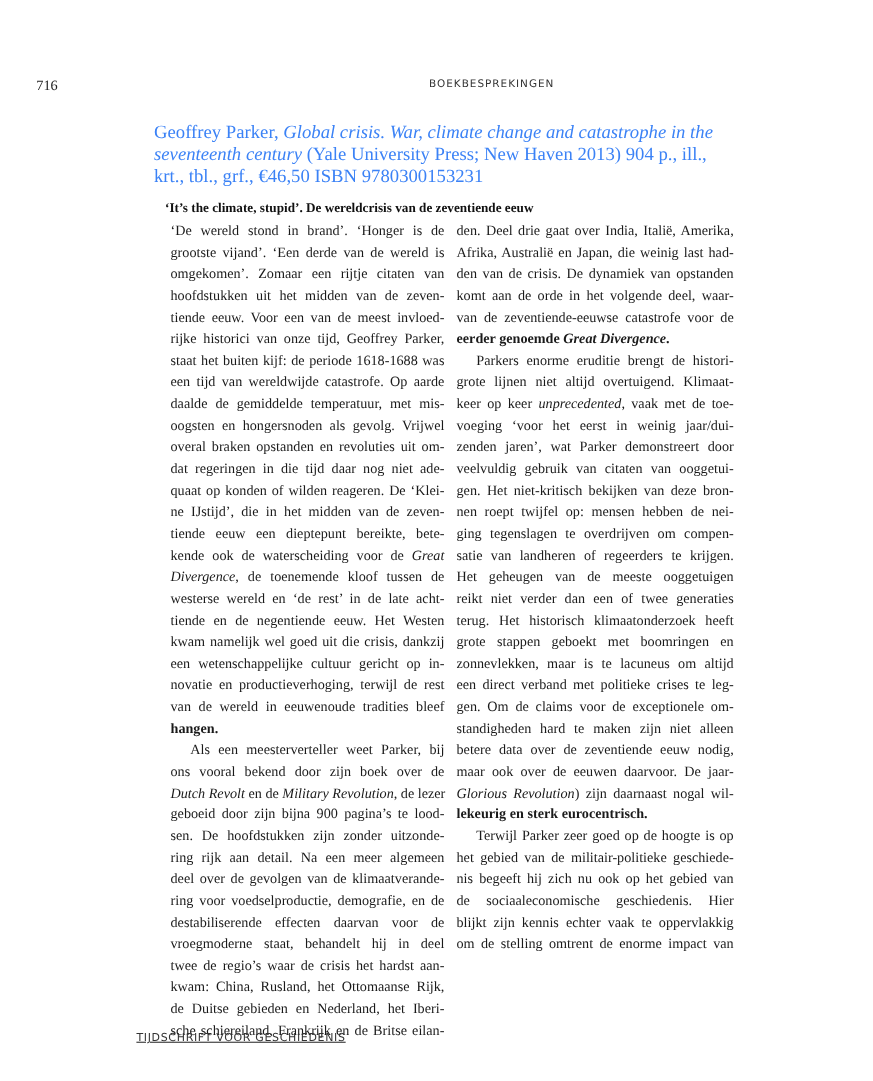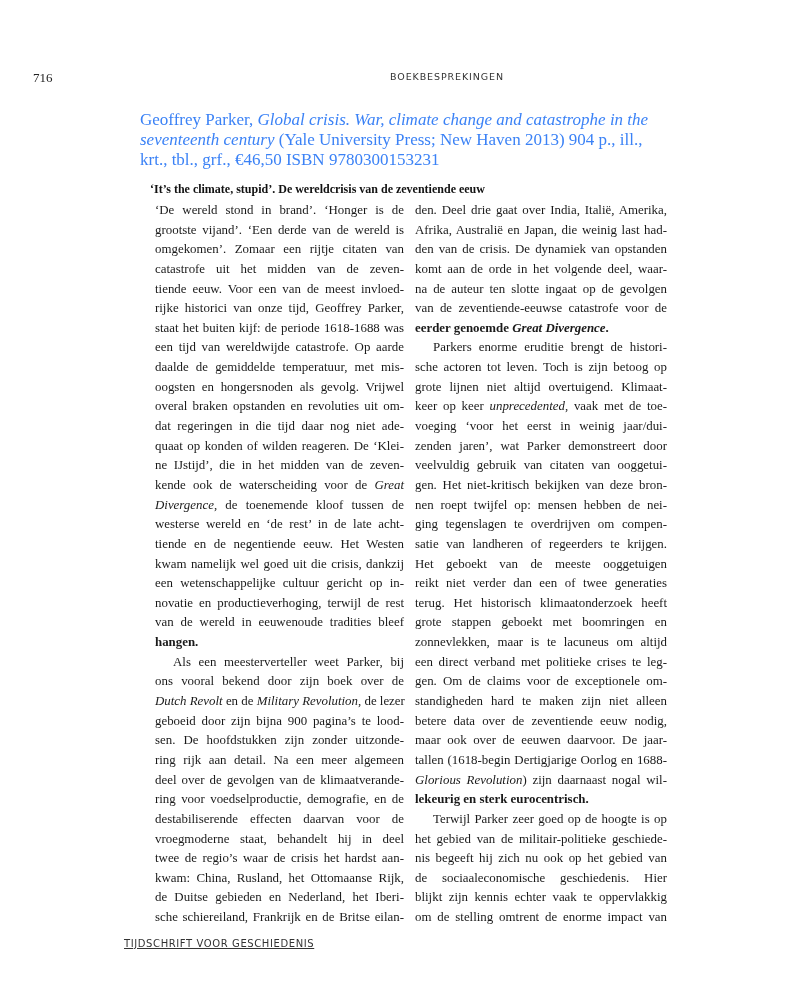--- a/index.html
+++ b/index.html
@@ -28,31 +28,32 @@
 </div>
 
 <div class="citation"><span>Geoffrey Parker, </span><i>Global crisis. War, climate change and catastrophe in the seventeenth century</i><span> (Yale University Press; New Haven 2013) 904 p., ill., krt., tbl., grf., €46,50 ISBN 9780300153231</span></div>
 
 <h2 class="review-title">‘It’s the climate, stupid’. De wereldcrisis van de zeventiende eeuw</h2>
 
 <div class="column col-left">
     <span class="line">‘De wereld stond in brand’. ‘Honger is de</span>
     <span class="line">grootste vijand’. ‘Een derde van de wereld is</span>
     <span class="line">omgekomen’. Zomaar een rijtje citaten van</span>
-    <span class="line">catastrofe uit het midden van de zeven-</span>
+    <span class="line">hoofdstukken uit het midden van de zeven-</span>
     <span class="line">tiende eeuw. Voor een van de meest invloed-</span>
     <span class="line">rijke historici van onze tijd, Geoffrey Parker,</span>
     <span class="line">staat het buiten kijf: de periode 1618-1688 was</span>
     <span class="line">een tijd van wereldwijde catastrofe. Op aarde</span>
     <span class="line">daalde de gemiddelde temperatuur, met mis-</span>
     <span class="line">oogsten en hongersnoden als gevolg. Vrijwel</span>
     <span class="line">overal braken opstanden en revoluties uit om-</span>
     <span class="line">dat regeringen in die tijd daar nog niet ade-</span>
     <span class="line">quaat op konden of wilden reageren. De ‘Klei-</span>
     <span class="line">ne IJstijd’, die in het midden van de zeven-</span>
+    <span class="line">tiende eeuw een dieptepunt bereikte, bete-</span>
     <span class="line">kende ook de waterscheiding voor de <i>Great</i></span>
     <span class="line"><i>Divergence</i>, de toenemende kloof tussen de</span>
     <span class="line">westerse wereld en ‘de rest’ in de late acht-</span>
     <span class="line">tiende en de negentiende eeuw. Het Westen</span>
     <span class="line">kwam namelijk wel goed uit die crisis, dankzij</span>
     <span class="line">een wetenschappelijke cultuur gericht op in-</span>
     <span class="line">novatie en productieverhoging, terwijl de rest</span>
     <span class="line">van de wereld in eeuwenoude tradities bleef</span>
     <span class="line last">hangen.</span>
     <span class="line indent">Als een meesterverteller weet Parker, bij</span>
@@ -68,45 +69,42 @@
     <span class="line">twee de regio’s waar de crisis het hardst aan-</span>
     <span class="line">kwam: China, Rusland, het Ottomaanse Rijk,</span>
     <span class="line">de Duitse gebieden en Nederland, het Iberi-</span>
     <span class="line">sche schiereiland, Frankrijk en de Britse eilan-</span>
   </div>
 <div class="column col-right">
     <span class="line">den. Deel drie gaat over India, Italië, Amerika,</span>
     <span class="line">Afrika, Australië en Japan, die weinig last had-</span>
     <span class="line">den van de crisis. De dynamiek van opstanden</span>
     <span class="line">komt aan de orde in het volgende deel, waar-</span>
-    <span class="line">na de auteur ten slotte ingaat op de gevolgen</span>
     <span class="line">van de zeventiende-eeuwse catastrofe voor de</span>
     <span class="line last">eerder genoemde <i>Great Divergence</i>.</span>
     <span class="line indent">Parkers enorme eruditie brengt de histori-</span>
-    <span class="line">sche actoren tot leven. Toch is zijn betoog op</span>
     <span class="line">grote lijnen niet altijd overtuigend. Klimaat-</span>
     <span class="line">keer op keer <i>unprecedented</i>, vaak met de toe-</span>
     <span class="line">voeging ‘voor het eerst in weinig jaar/dui-</span>
     <span class="line">zenden jaren’, wat Parker demonstreert door</span>
     <span class="line">veelvuldig gebruik van citaten van ooggetui-</span>
     <span class="line">gen. Het niet-kritisch bekijken van deze bron-</span>
     <span class="line">nen roept twijfel op: mensen hebben de nei-</span>
     <span class="line">ging tegenslagen te overdrijven om compen-</span>
     <span class="line">satie van landheren of regeerders te krijgen.</span>
-    <span class="line">Het geboekt van de meeste ooggetuigen</span>
+    <span class="line">Het geheugen van de meeste ooggetuigen</span>
     <span class="line">reikt niet verder dan een of twee generaties</span>
     <span class="line">terug. Het historisch klimaatonderzoek heeft</span>
     <span class="line">grote stappen geboekt met boomringen en</span>
     <span class="line">zonnevlekken, maar is te lacuneus om altijd</span>
     <span class="line">een direct verband met politieke crises te leg-</span>
     <span class="line">gen. Om de claims voor de exceptionele om-</span>
     <span class="line">standigheden hard te maken zijn niet alleen</span>
     <span class="line">betere data over de zeventiende eeuw nodig,</span>
     <span class="line">maar ook over de eeuwen daarvoor. De jaar-</span>
-    <span class="line">tallen (1618-begin Dertigjarige Oorlog en 1688-</span>
     <span class="line"><i>Glorious Revolution</i>) zijn daarnaast nogal wil-</span>
     <span class="line last">lekeurig en sterk eurocentrisch.</span>
     <span class="line indent">Terwijl Parker zeer goed op de hoogte is op</span>
     <span class="line">het gebied van de militair-politieke geschiede-</span>
     <span class="line">nis begeeft hij zich nu ook op het gebied van</span>
     <span class="line">de sociaaleconomische geschiedenis. Hier</span>
     <span class="line">blijkt zijn kennis echter vaak te oppervlakkig</span>
     <span class="line">om de stelling omtrent de enorme impact van</span>
   </div>
 

